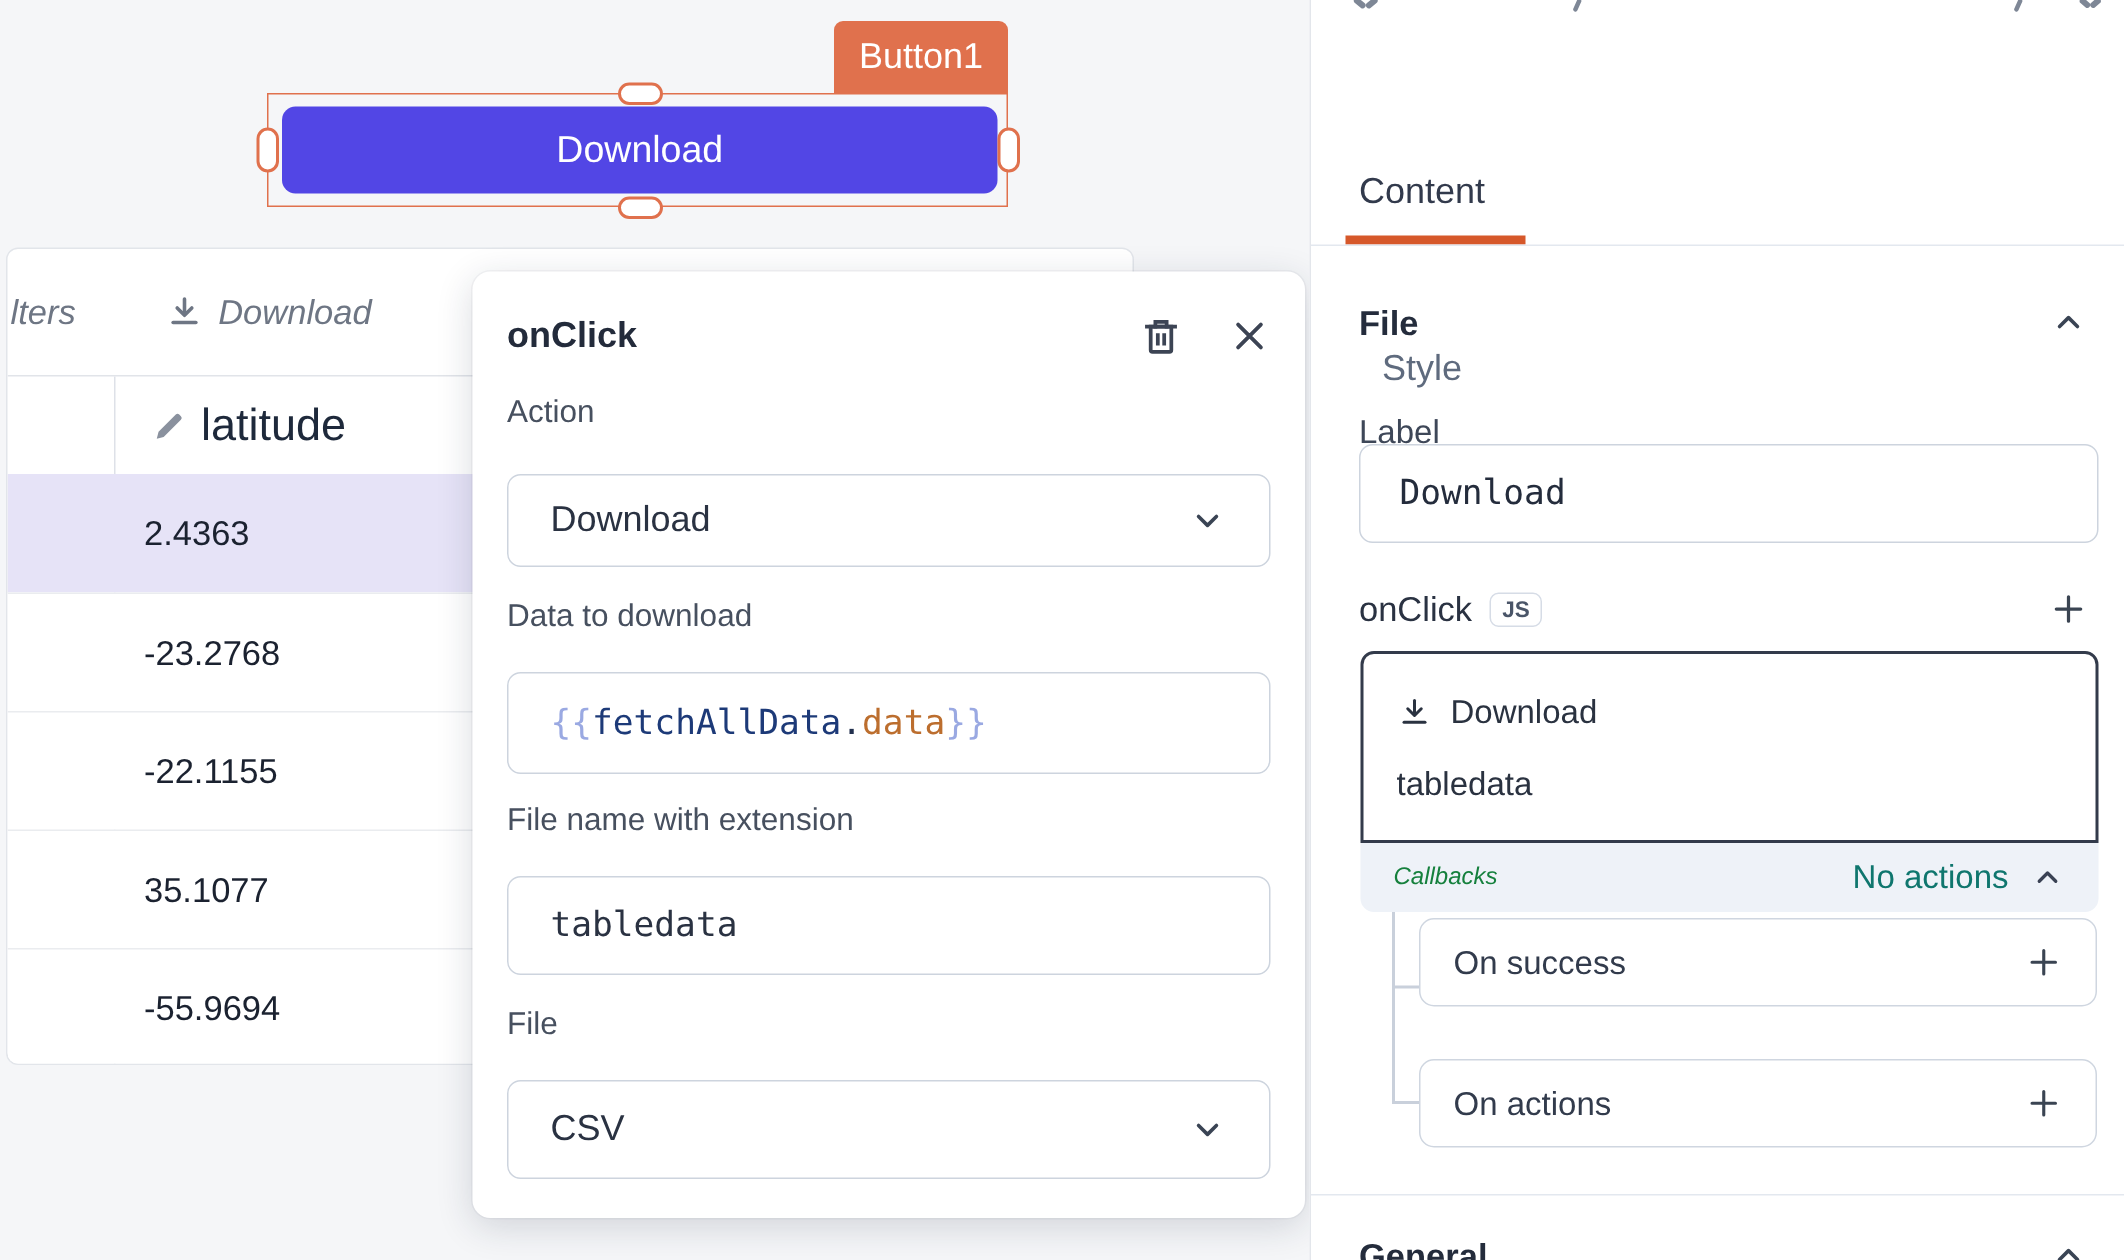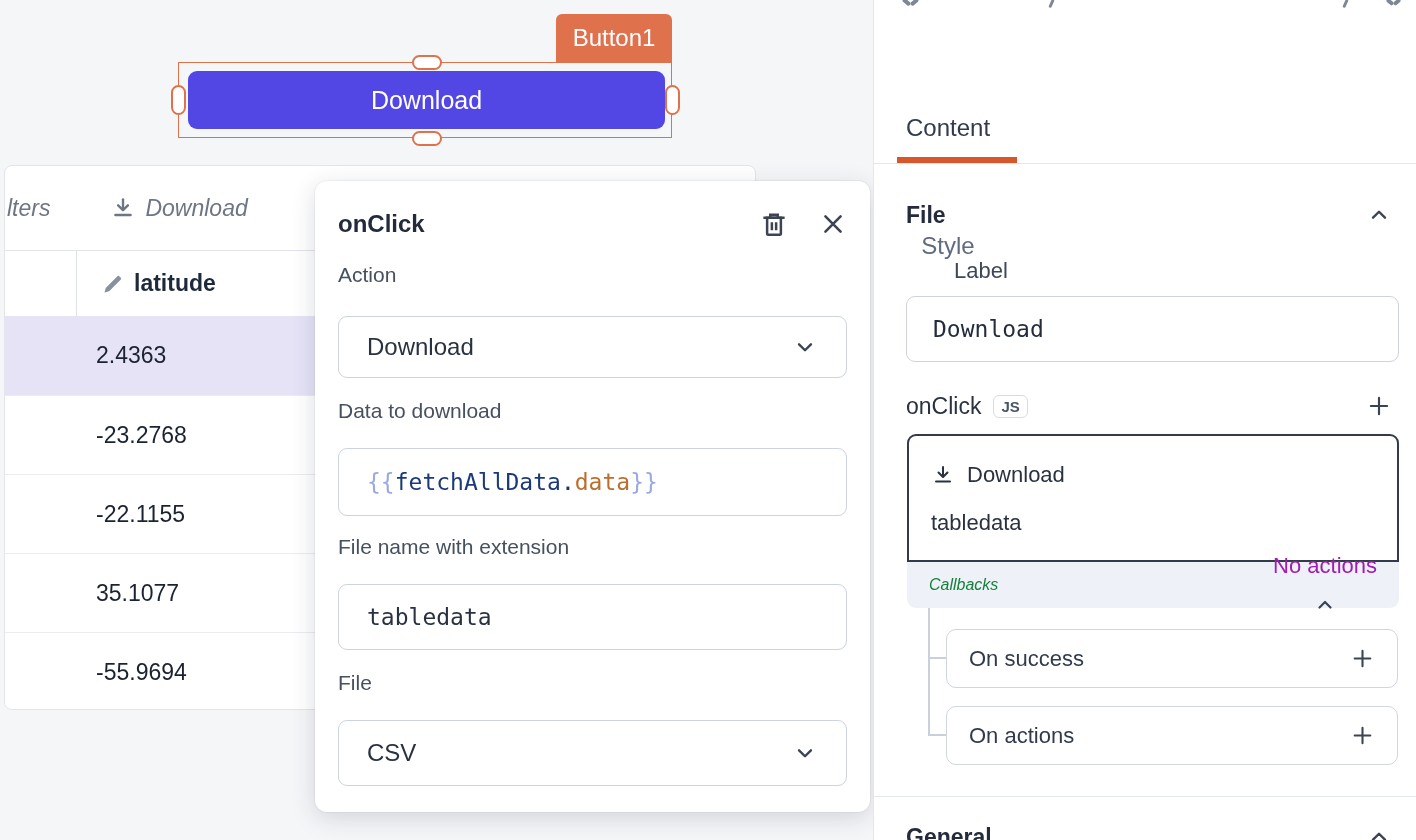--- a/index.html
+++ b/index.html
@@ -26,21 +26,21 @@
   .root{position:relative;width:1416px;height:840px;overflow:hidden;background:var(--canvas-bg);}
   .abs{position:absolute;}
   svg{display:block;}
 
   
   .table-card{left:4px;top:165px;width:752px;height:545px;background:#fff;border:1px solid #E2E5EA;border-radius:8px;overflow:hidden;}
   .tbl-toolbar{position:absolute;left:0;top:0;width:100%;height:85px;display:flex;align-items:center;border-bottom:1px solid #E1E4E9;}
   .tbl-toolbar .tool{display:flex;align-items:center;gap:9px;color:var(--gray-text);font-size:23px;font-style:italic;}
   .tbl-col-divider{position:absolute;left:71px;top:85px;width:1px;height:460px;background:#DEE1E8;}
   .tbl-header{position:absolute;left:0;top:85px;width:100%;height:65px;display:flex;align-items:center;}
-  .tbl-header .hdr{display:flex;align-items:center;gap:9px;margin-left:96px;font-weight:700;font-size:23px;color:#1E293B;}
+  .tbl-header .hdr{display:flex;align-items:center;gap:9px;margin-left:96px;font-weight:400;font-size:30px;color:#1E293B;}
   .tbl-row{position:absolute;left:0;width:100%;height:79px;display:flex;align-items:center;background:#fff;border-top:1px solid #EAECEF;}
   .tbl-row.highlight{background:var(--row-highlight);border-top:none;}
   .tbl-row .cell{margin-left:91px;font-size:23px;color:#1B2230;}
 
   
   .sel-rect{left:178px;top:62px;width:494px;height:76px;border:1px solid var(--accent-orange);}
   .widget-tag{left:556px;top:14px;width:116px;height:48px;background:var(--accent-orange);border-radius:6px 6px 0 0;color:#fff;font-size:24px;display:flex;align-items:center;justify-content:center;}
   .btn-widget{left:188px;top:71px;width:477px;height:58px;background:var(--button-purple);border-radius:9px;color:#fff;font-size:25px;display:flex;align-items:center;justify-content:center;border:none;cursor:pointer;font-family:"Liberation Sans",sans-serif;}
   .handle{background:#fff;border:2.5px solid var(--accent-orange);border-radius:9px;}
   .handle.h-top{left:412px;top:55px;width:30px;height:15px;}
@@ -80,21 +80,21 @@
   .panel-input{position:absolute;left:32px;width:493px;height:66px;border:1px solid var(--input-border);border-radius:9px;display:flex;align-items:center;padding:0 26px;}
   .onclick-row{position:absolute;left:32px;right:24px;top:390px;height:32px;display:flex;align-items:center;gap:12px;}
   .onclick-label{font-size:23px;color:#2A3242;}
   .js-badge{font-size:15px;font-weight:700;color:#4A5568;border:1px solid #D6DCE6;border-radius:6px;padding:2px 7px;background:#fff;}
   .plus-btn{margin-left:auto;background:none;border:none;cursor:pointer;color:#3A4452;padding:0;}
   .action-card{position:absolute;left:33px;top:434px;width:492px;height:128px;border:2px solid var(--card-border);border-radius:9px 9px 0 0;background:#fff;cursor:pointer;}
   .action-card .line1{position:absolute;left:22px;top:26px;display:flex;align-items:center;gap:12px;font-size:22px;color:#2A3240;}
   .action-card .line2{position:absolute;left:22px;top:74px;font-size:22px;color:#2A3240;}
   .callbacks-row{position:absolute;left:33px;top:562px;width:492px;height:46px;background:var(--callbacks-bg);border-radius:0 0 9px 9px;display:flex;align-items:center;padding:0 22px;cursor:pointer;}
   .callbacks-row .cb-label{font-size:16px;color:#15803d;font-style:italic;}
-  .callbacks-row .cb-right{margin-left:auto;display:flex;align-items:center;gap:14px;font-size:22px;color:#a21caf;flex-direction:column;}
+  .callbacks-row .cb-right{margin-left:auto;display:flex;align-items:center;gap:14px;font-size:22px;color:#0f766e;}
   .tree-v{position:absolute;left:54px;top:608px;width:2px;height:127px;background:var(--tree-line);}
   .tree-h{position:absolute;left:54px;width:18px;height:2px;background:var(--tree-line);}
   .cb-box{position:absolute;left:72px;width:452px;height:59px;border:1px solid #CFD6E0;border-radius:10px;display:flex;align-items:center;padding:0 22px;background:#fff;}
   .cb-box .cb-text{font-size:22px;color:#323B4C;}
   .cb-box .plus-btn{margin-left:auto;}
 </style>
 </head>
 <body>
 
 <div class="root">
@@ -234,21 +234,21 @@
 
     <div class="section-head" style="top:200px;height:30px;">
       <span>File</span>
       <span class="chev">
         <svg width="26" height="26" viewBox="0 0 24 24" fill="none" stroke="#3A4454" stroke-width="2.2" stroke-linecap="round" stroke-linejoin="round">
             <path d="M6.5 14.5 12 9l5.5 5.5"></path>
           </svg>
       </span>
     </div>
 
-    <span class="panel-label" style="top:258px;margin-left:48px;">Label</span>
+    <span class="panel-label" style="top:275px;">Label</span>
     <div class="panel-input" style="top:296px;">
       <span class="mono">Download</span>
     </div>
 
     <div class="onclick-row">
       <span class="onclick-label">onClick</span>
       <span class="js-badge">JS</span>
       <button class="plus-btn">
         <svg width="26" height="26" viewBox="0 0 24 24" fill="none" stroke="#3A4452" stroke-width="2" stroke-linecap="round">
             <path d="M12 4.5v15M4.5 12h15"></path>
@@ -275,21 +275,21 @@
         <svg width="24" height="24" viewBox="0 0 24 24" fill="none" stroke="#3A4254" stroke-width="2.2" stroke-linecap="round" stroke-linejoin="round">
             <path d="M6.5 14.5 12 9l5.5 5.5"></path>
           </svg>
       </span>
     </div>
 
     <div class="tree-v"></div>
     <div class="tree-h" style="top:657px;"></div>
     <div class="tree-h" style="top:734px;"></div>
 
-    <div class="cb-box" style="top:629px;">
+    <div class="cb-box" style="top:612px;">
       <span class="cb-text">On success</span>
       <button class="plus-btn">
         <svg width="25" height="25" viewBox="0 0 24 24" fill="none" stroke="#3A4452" stroke-width="2" stroke-linecap="round">
             <path d="M12 4.5v15M4.5 12h15"></path>
           </svg>
       </button>
     </div>
     <div class="cb-box" style="top:706px;">
       <span class="cb-text">On actions</span>
       <button class="plus-btn">

